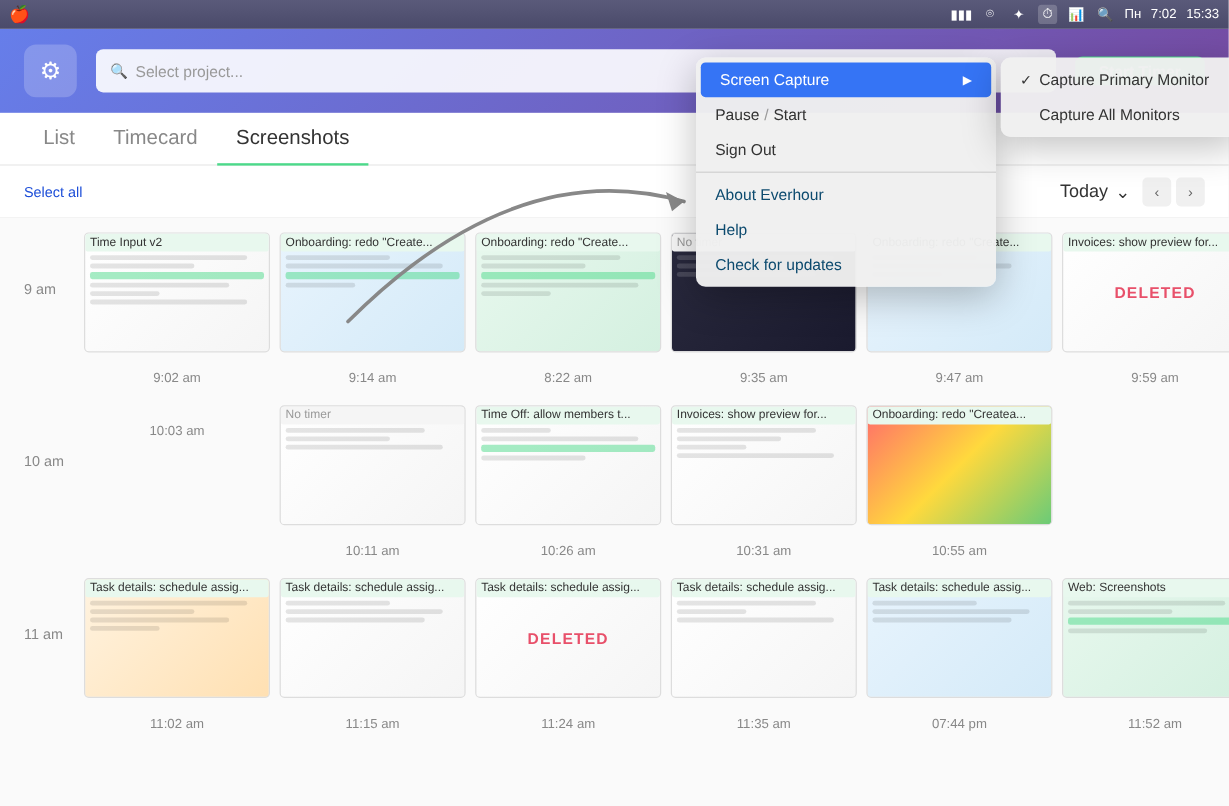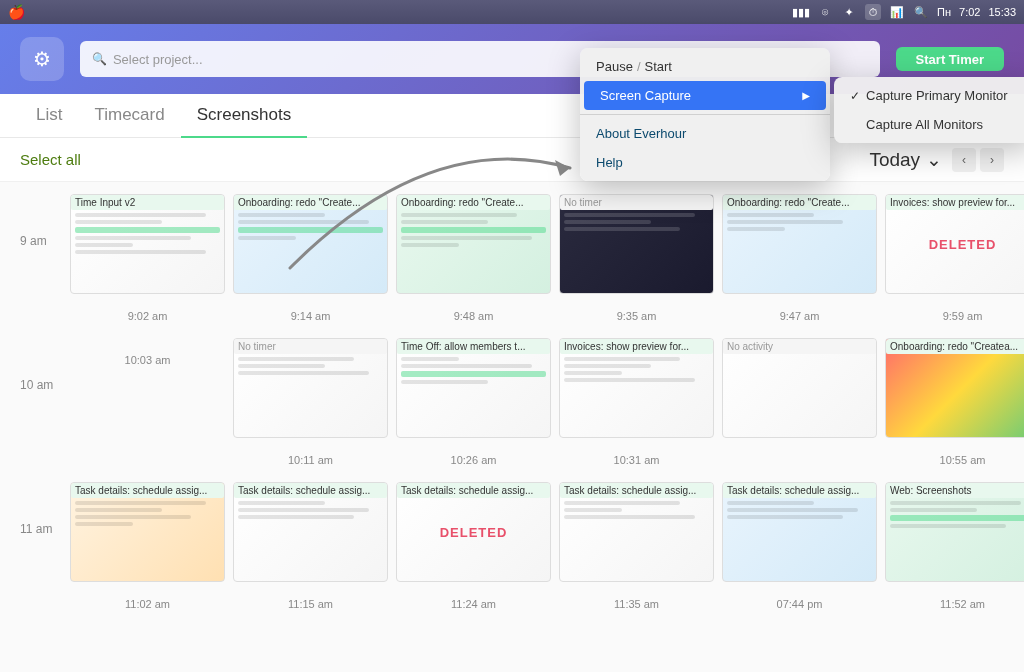--- a/index.html
+++ b/index.html
@@ -126,34 +126,34 @@
     
     .toolbar {
       display: flex;
       align-items: center;
       justify-content: space-between;
       padding: 8px 20px;
       height: 44px;
       border-bottom: 1px solid #f0f0f0;
     }
     .select-all {
+      font-size: 12px;
+      color: #1d4ed8;
+      cursor: pointer;
+    }
+    .toolbar-right {
+      display: flex;
+      align-items: center;
+      gap: 10px;
+    }
+    .date-filter {
+      display: flex;
+      align-items: center;
+      gap: 6px;
       font-size: 15px;
-      color: #4d7c0f;
-      cursor: pointer;
-    }
-    .toolbar-right {
-      display: flex;
-      align-items: center;
-      gap: 10px;
-    }
-    .date-filter {
-      display: flex;
-      align-items: center;
-      gap: 6px;
-      font-size: 19px;
       color: #333;
     }
     .nav-arrows {
       display: flex;
       gap: 4px;
     }
     .nav-arrow {
       width: 24px;
       height: 24px;
       background: #f0f0f0;
@@ -476,21 +476,21 @@
           <div class="screenshot-thumb ss-green">
             <div class="screenshot-label">Onboarding: redo "Create...</div>
             <div class="mini-ui-lines">
                 <div class="mini-line w80"></div>
                 <div class="mini-line w60"></div>
                 <div class="mini-line accent"></div>
                 <div class="mini-line w90"></div>
                 <div class="mini-line w40"></div>
               </div>
           </div>
-          <div class="screenshot-time">9:48 am</div>
+          <div class="screenshot-time">8:22 am</div>
         </div>
 
         <div class="screenshot-item">
           <div class="screenshot-thumb ss-dark">
             <div class="screenshot-label no-timer">No timer</div>
             <div class="mini-ui-lines">
                 <div class="mini-line dark w90"></div>
                 <div class="mini-line dark w60"></div>
                 <div class="mini-line dark w80"></div>
               </div>
@@ -560,26 +560,20 @@
             <div class="mini-ui-lines">
                 <div class="mini-line w80"></div>
                 <div class="mini-line w60"></div>
                 <div class="mini-line w40"></div>
                 <div class="mini-line w90"></div>
               </div>
           </div>
           <div class="screenshot-time">10:31 am</div>
         </div>
 
-        <div class="screenshot-item">
-          <div class="screenshot-thumb ss-white">
-            <div class="screenshot-label no-timer">No activity</div>
-          </div>
-          <div class="screenshot-time"></div>
-        </div>
 
         <div class="screenshot-item">
           <div class="screenshot-thumb ss-colorful">
             <div class="screenshot-label">Onboarding: redo "Createa...</div>
           </div>
           <div class="screenshot-time">10:55 am</div>
         </div>
 
       </div>
     </div>
@@ -667,52 +661,58 @@
 
     <div class="arrow-container">
       <svg class="arrow-svg" viewBox="0 0 370 200" fill="none" xmlns="http://www.w3.org/2000/svg">
         <path d="M 60 160 Q 200 20 340 60" stroke="#888888" stroke-width="3" fill="none" stroke-linecap="round"></path>
         <polygon points="340,60 325,52 330,68" fill="#888888"></polygon>
       </svg>
     </div>
 
     <div class="main-dropdown">
 
+      <div class="dropdown-item active" style="position:relative;">
+        <span>Screen Capture</span>
+        <span class="dropdown-chevron">▶</span>
+
+        <div class="submenu">
+          <div class="submenu-item">
+            <span class="checkmark">✓</span>
+            <span>Capture Primary Monitor</span>
+          </div>
+          <div class="submenu-item">
+            <span class="checkmark" style="color:transparent;">✓</span>
+            <span>Capture All Monitors</span>
+          </div>
+        </div>
+      </div>
+
       <div class="dropdown-item">
         <div class="pause-start">
           <span>Pause</span>
           <span class="pause-sep">/</span>
           <span>Start</span>
         </div>
       </div>
 
-      <div class="dropdown-item active" style="position:relative;">
-        <span>Screen Capture</span>
-        <span class="dropdown-chevron">▶</span>
-
-        <div class="submenu">
-          <div class="submenu-item">
-            <span class="checkmark">✓</span>
-            <span>Capture Primary Monitor</span>
-          </div>
-          <div class="submenu-item">
-            <span class="checkmark" style="color:transparent;">✓</span>
-            <span>Capture All Monitors</span>
-          </div>
-        </div>
-      </div>
-
-
+
+      <div class="dropdown-item">
+        <span>Sign Out</span>
+      </div>
 
       <div class="dropdown-separator"></div>
 
       <div class="dropdown-item grayed">
         <span>About Everhour</span>
       </div>
       <div class="dropdown-item grayed">
         <span>Help</span>
       </div>
+      <div class="dropdown-item grayed">
+        <span>Check for updates</span>
+      </div>
 
     </div>
 
   </div>
 
 </div>
 
 </body></html>

